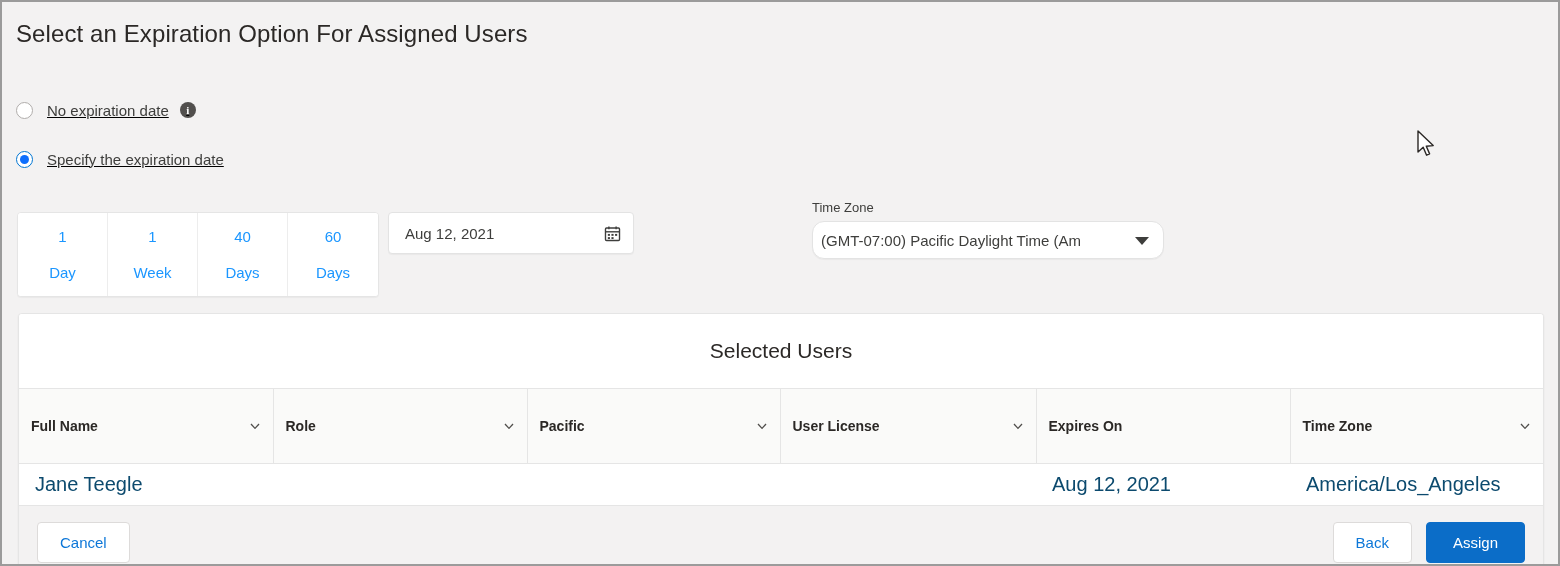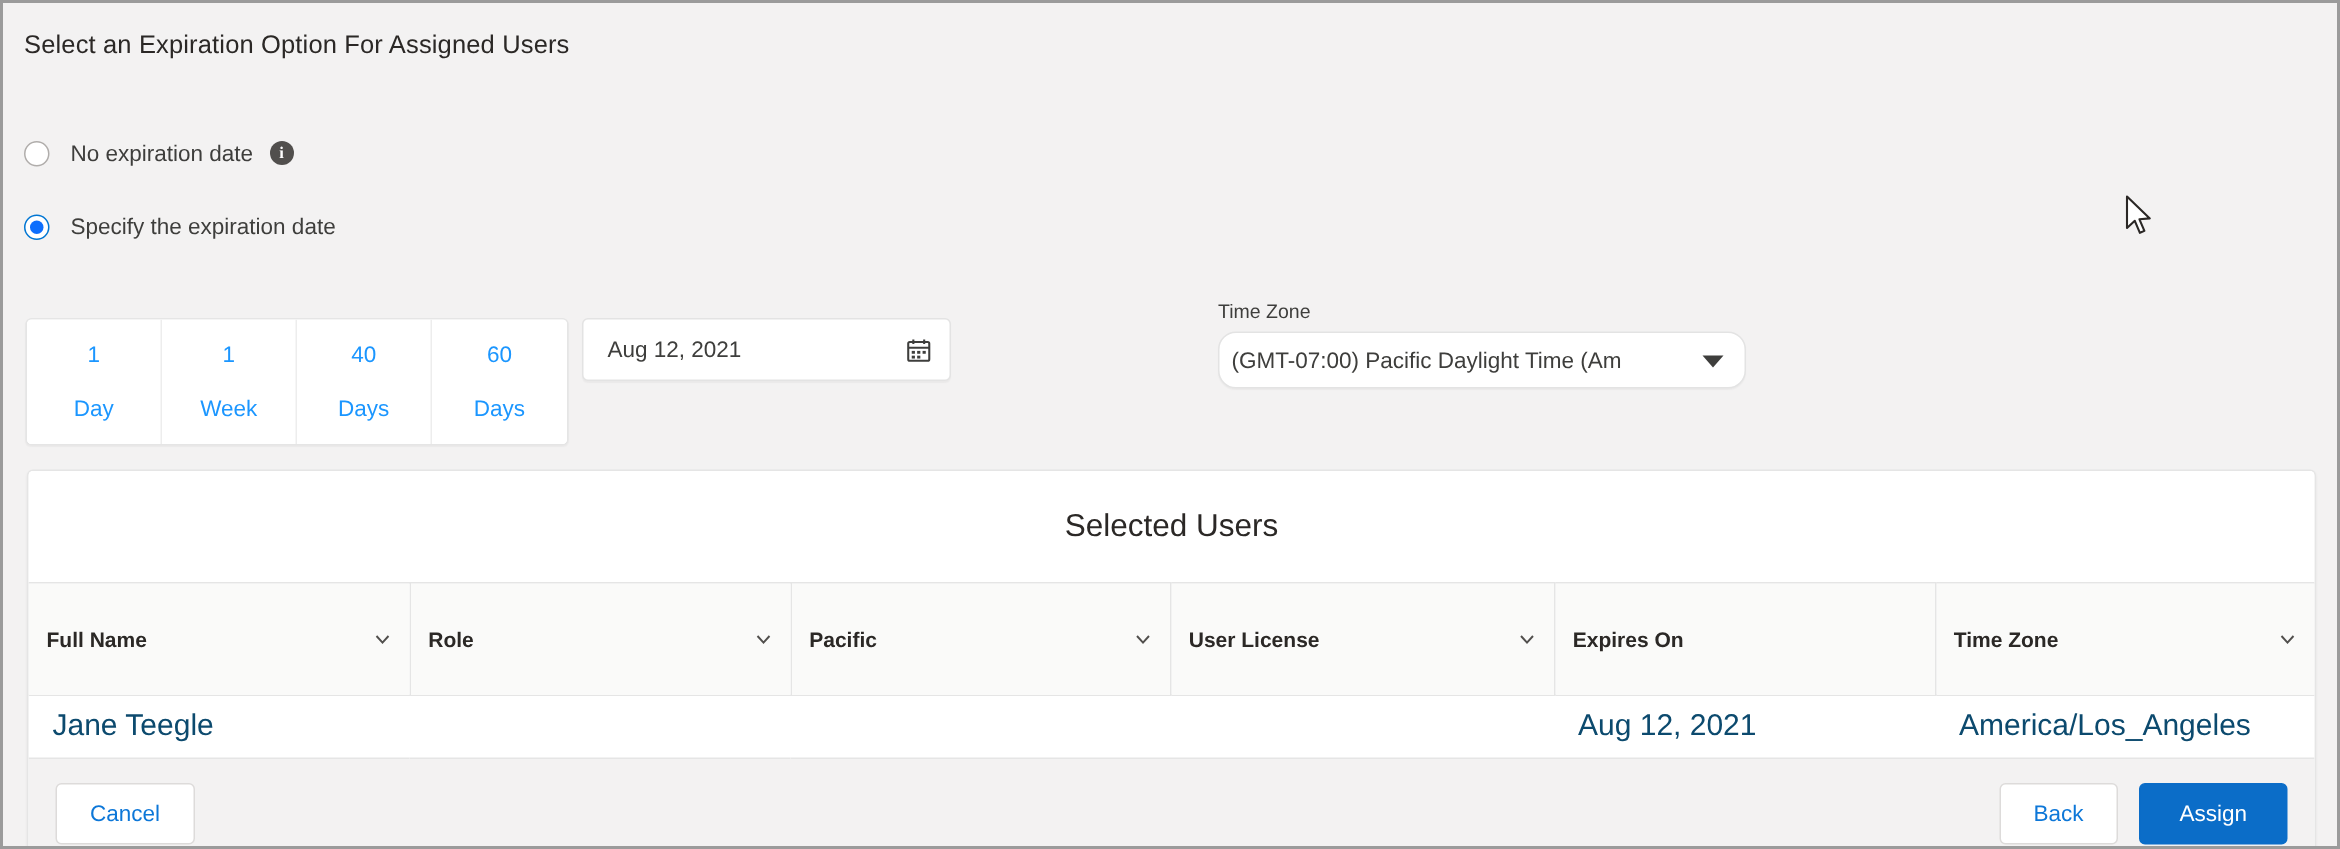--- a/index.html
+++ b/index.html
@@ -21,38 +21,39 @@
     border: 2px solid #9b9b9b;
     background: #f3f2f2;
     overflow: hidden;
   }
 
   
   .page-title {
     position: absolute;
     left: 14px;
     top: 18px;
-    font-size: 17px;
+    font-size: 24px;
     color: #2b2826;
     letter-spacing: 0.1px;
     white-space: nowrap;
   }
 
   
   .radio-group {
     position: absolute;
     left: 14px;
     top: 92px;
     width: 700px;
   }
   .radio-row {
     display: flex;
-    align-items: flex-start;
+    align-items: center;
     height: 32px;
     margin-bottom: 17px;
+    text-decoration: underline;
   }
   .radio-mark {
     width: 17px;
     height: 17px;
     border-radius: 50%;
     box-sizing: border-box;
     background: #ffffff;
     border: 1.5px solid #b0adab;
     flex: 0 0 auto;
     position: relative;

